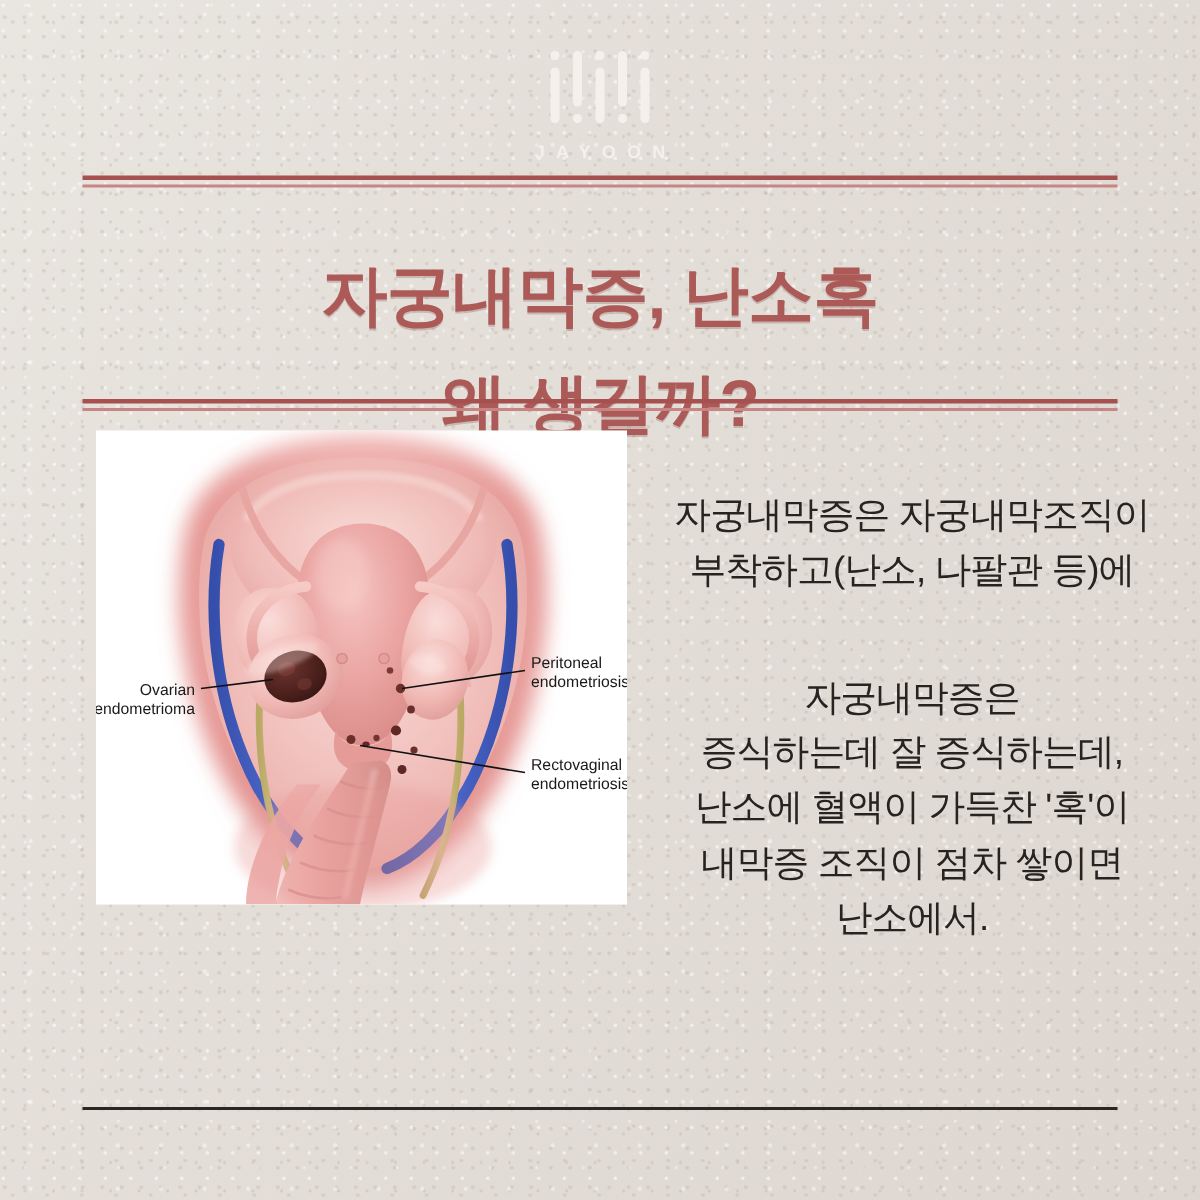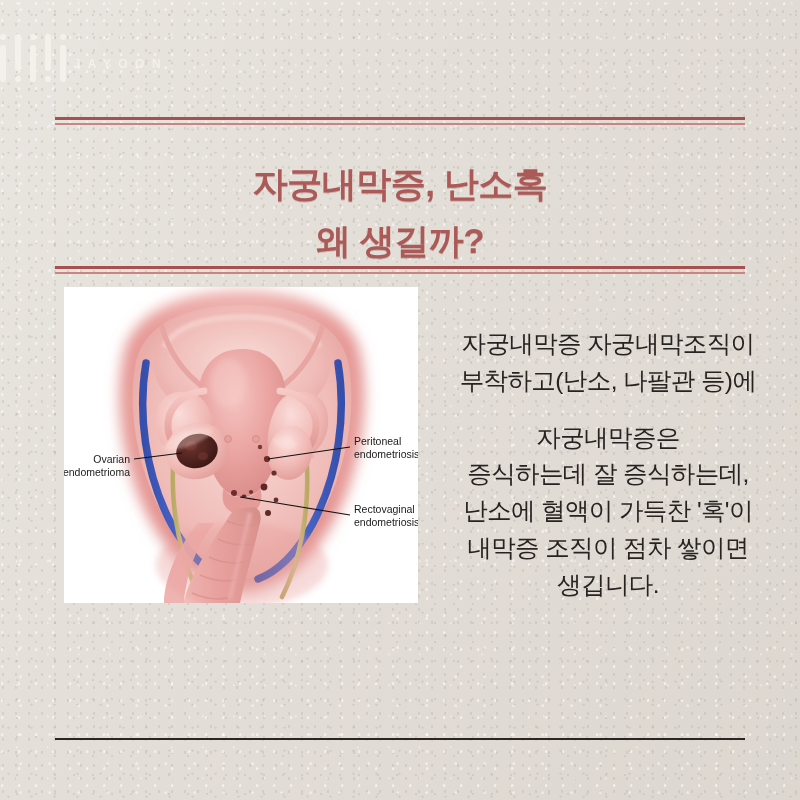--- a/index.html
+++ b/index.html
@@ -25,21 +25,21 @@
       linear-gradient(118deg, rgba(255,255,255,.22) 0%, rgba(0,0,0,0) 42%, rgba(160,150,142,.10) 100%);
     background-size:17px 17px,23px 23px,29px 29px,19px 19px,31px 31px,13px 13px,100% 100%;
     pointer-events:none;
     z-index:0;
   }
   .stage{position:absolute;inset:0;z-index:1;}
 
   
   .logo-wrap{
     position:absolute;left:0;right:0;top:34px;
-    display:flex;flex-direction:row;align-items:center;
+    display:flex;flex-direction:column;align-items:center;
   }
   .logo-mark{
     display:flex;align-items:flex-end;gap:9px;height:48px;
   }
   .glyph{position:relative;width:6px;height:48px;}
   .glyph .bar{
     position:absolute;left:0;width:6px;border-radius:3px;background:#f4f1ec;
   }
   .glyph .dot{
     position:absolute;left:0;width:6px;height:6px;border-radius:50%;background:#f4f1ec;
@@ -76,21 +76,21 @@
     height:2px;background:#2a2622;
   }
 
   
   .title-block{
     position:absolute;left:0;right:0;top:133px;
     text-align:center;
     color:#ac5a58;
     font-family:"Liberation Sans","DejaVu Sans",sans-serif;
     font-weight:700;
-    font-size:35px;
+    font-size:44px;
     line-height:1.62;
     letter-spacing:-0.5px;
     text-shadow:0 1px 0 rgba(120,60,58,.25);
   }
   .title-block .tline{display:block;}
 
   
   .illus-panel{
     position:absolute;left:64px;top:287px;width:354px;height:316px;
     background:#ffffff;
@@ -102,21 +102,21 @@
   .copy-col{
     position:absolute;left:424px;top:326px;width:368px;
     text-align:center;
     color:#262321;
     font-family:"Liberation Sans","DejaVu Sans",sans-serif;
     font-size:24.5px;
     line-height:1.50;
     letter-spacing:-0.6px;
   }
   .copy-col p{margin:0;}
-  .copy-col p + p{margin-top:20px;}
+  .copy-col p + p{margin-top:48px;}
   .copy-col .cline{display:block;white-space:nowrap;}
 </style>
 </head>
 <body>
 
 <div class="paper-texture"></div>
 
 <div class="stage">
 
   <div class="logo-wrap">
@@ -381,27 +381,27 @@
       <g>
         <line x1="176" y1="210" x2="286" y2="228" stroke="#111111" stroke-width="1.1"></line>
         <text x="290" y="226" font-family="Liberation Sans, sans-serif" font-size="10.5" fill="#1a1a1a">Rectovaginal</text>
         <text x="290" y="239" font-family="Liberation Sans, sans-serif" font-size="10.5" fill="#1a1a1a">endometriosis</text>
       </g>
     </svg>
   </div>
 
   <div class="copy-col">
     <p>
-      <span class="cline">자궁내막증 자궁내막조직이</span>
+      <span class="cline">자궁내막증은 자궁내막조직이</span>
       <span class="cline">부착하고(난소, 나팔관 등)에</span>
     </p>
     <p>
       <span class="cline">자궁내막증은</span>
       <span class="cline">증식하는데 잘 증식하는데,</span>
       <span class="cline">난소에 혈액이 가득찬 '혹'이</span>
       <span class="cline">내막증 조직이 점차 쌓이면</span>
-      <span class="cline">생깁니다.</span>
+      <span class="cline">난소에서.</span>
     </p>
   </div>
 
   <div class="rule-bottom"></div>
 
 </div>
 
 </body></html>

